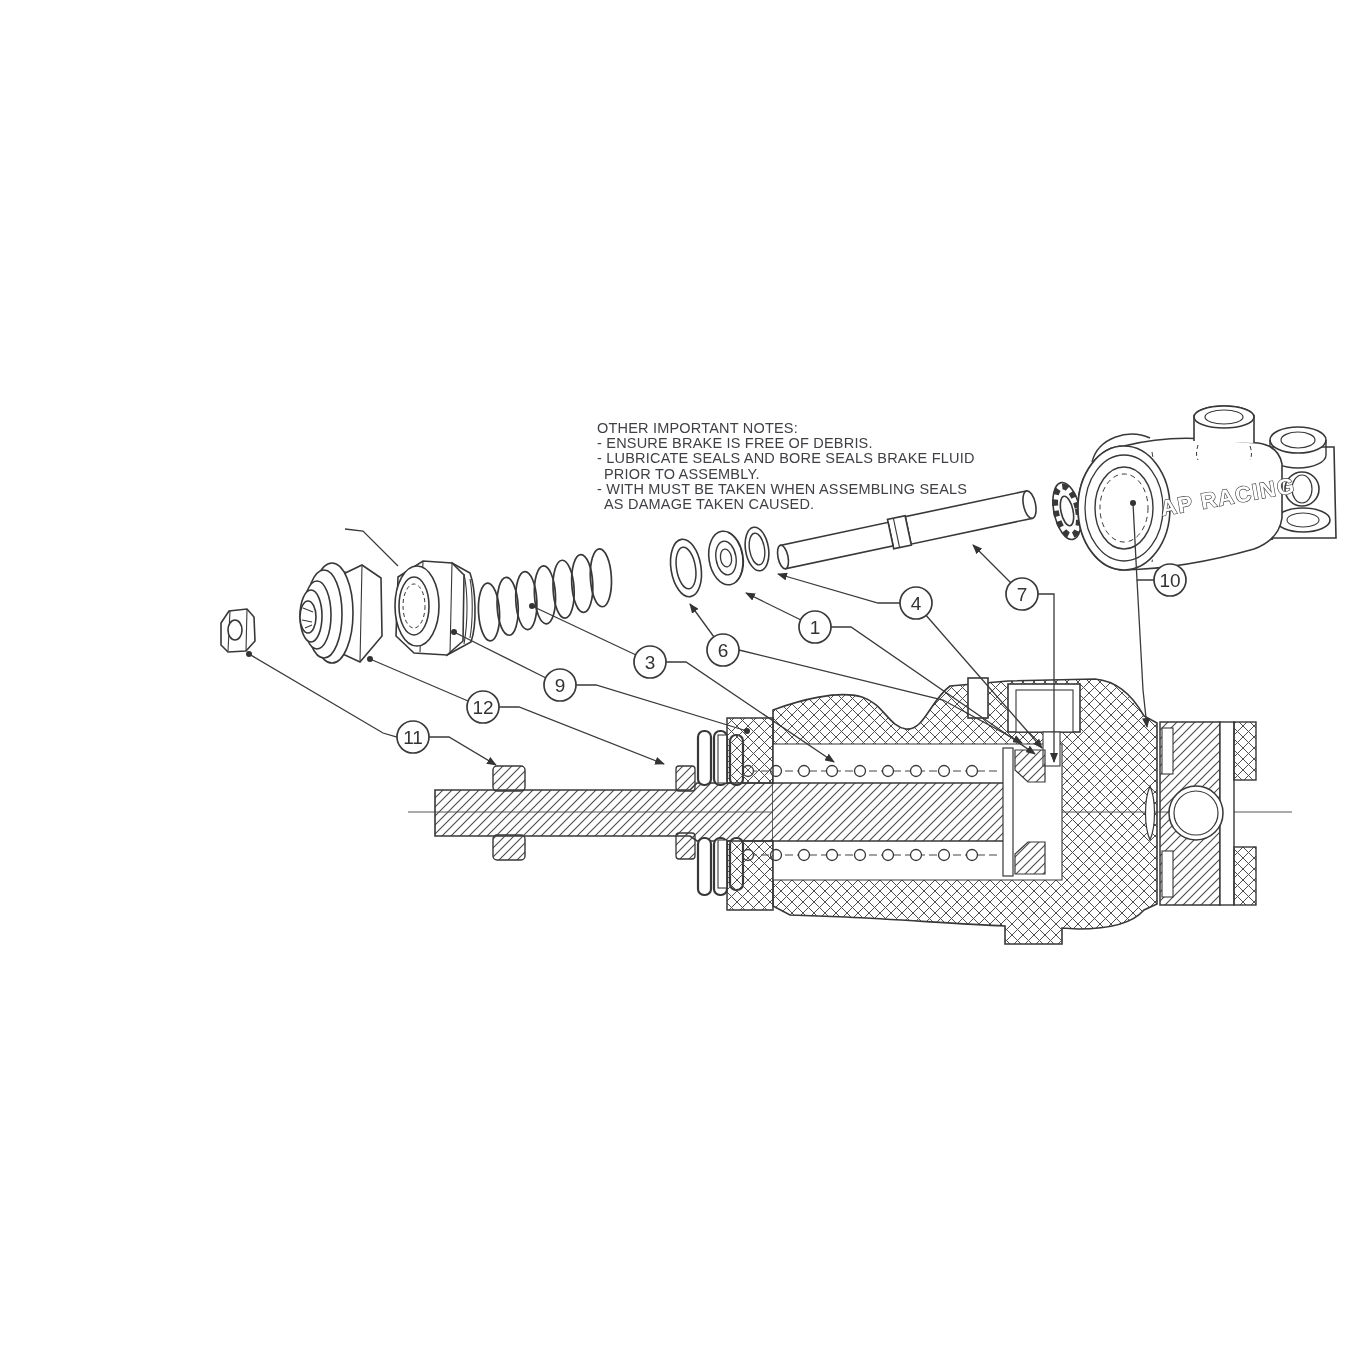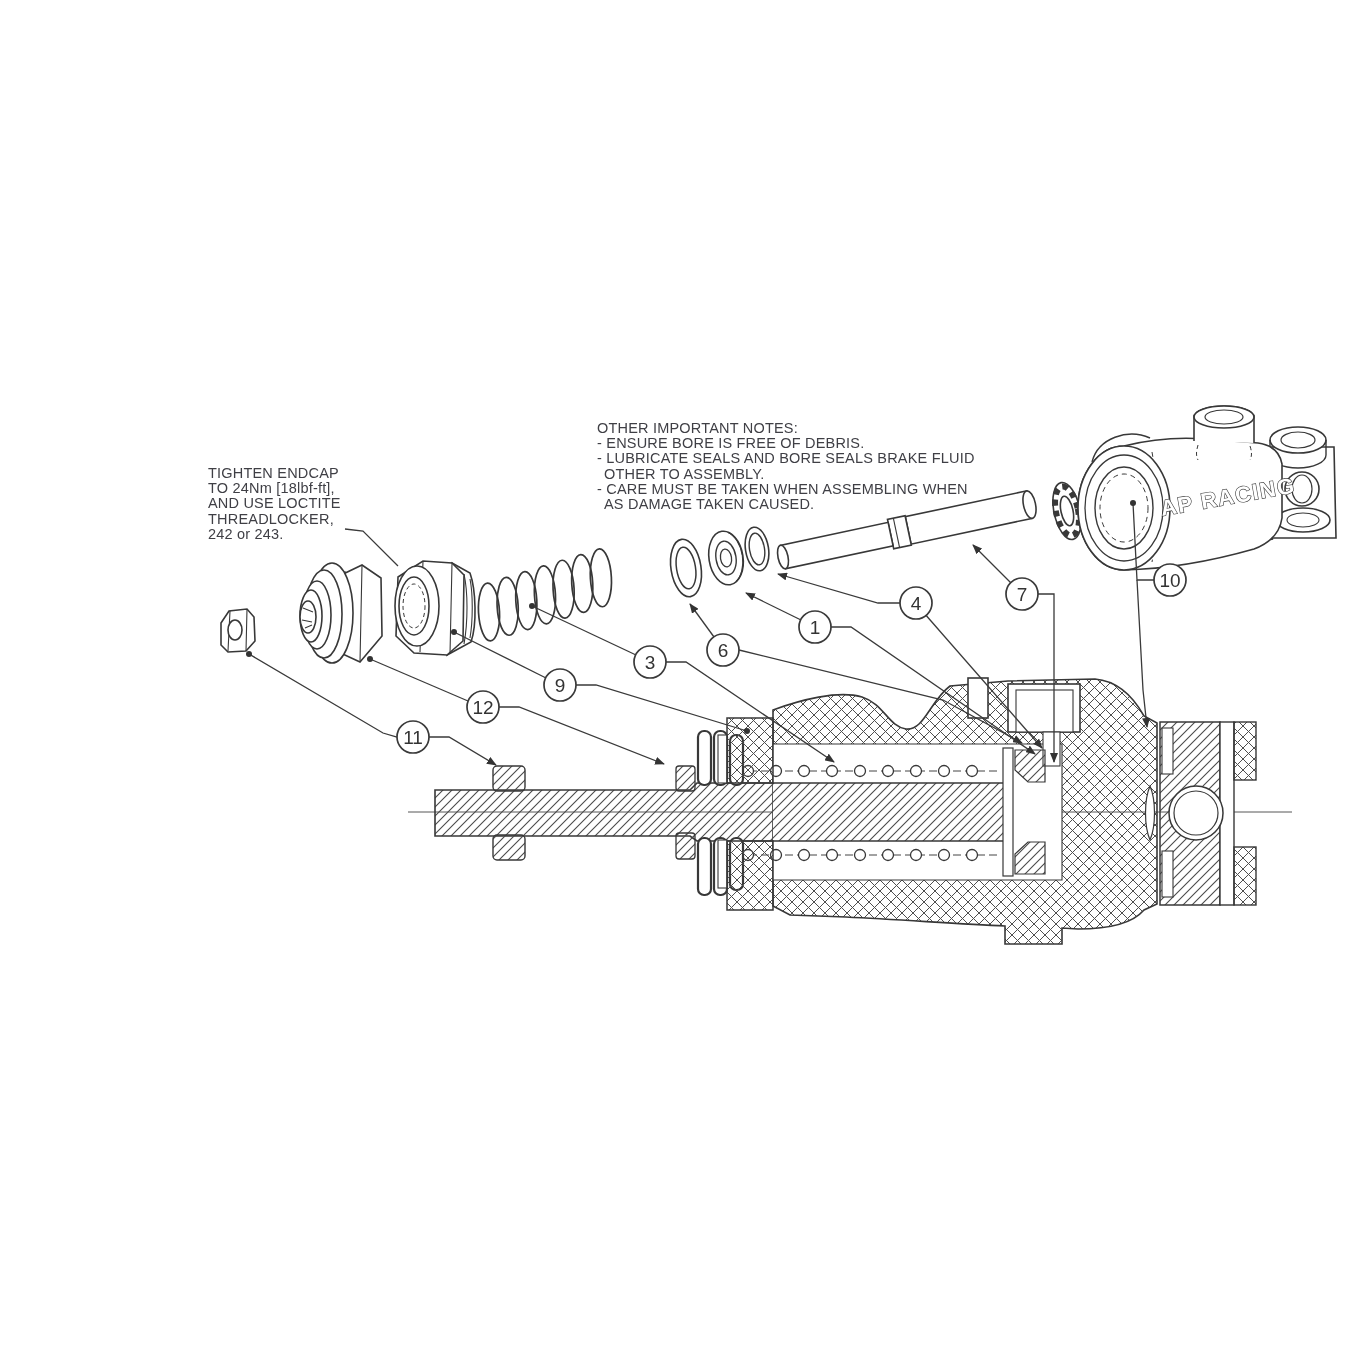--- a/index.html
+++ b/index.html
@@ -16,34 +16,27 @@
   .callout circle{fill:#ffffff;stroke:#3a3a3a;stroke-width:1.7;}
   .callout text{font-family:"Liberation Sans",sans-serif;font-size:19px;fill:#333;text-anchor:middle;}
   .logo{font-family:"Liberation Sans",sans-serif;font-size:22px;font-weight:bold;letter-spacing:1.5px;
         fill:#ffffff;stroke:#383838;stroke-width:1.2px;paint-order:stroke;}
 </style>
 </head>
 <body>
 
 <div class="stage">
 
-  <div class="note" style="left:208px;top:466px;">
-    <div>TIGHTEN ENDCAP</div>
-    <div>TO 24Nm [18lbf-ft],</div>
-    <div>AND USE LOCTITE</div>
-    <div>THREADLOCKER,</div>
-    <div>242 or 243.</div>
-  </div>
 
   <div class="note" style="left:597px;top:421px;">
     <div>OTHER IMPORTANT NOTES:</div>
-    <div>- ENSURE BORE IS FREE OF DEBRIS.</div>
+    <div>- ENSURE BRAKE IS FREE OF DEBRIS.</div>
     <div>- LUBRICATE SEALS AND BORE SEALS BRAKE FLUID</div>
-    <div class="ind">OTHER TO ASSEMBLY.</div>
-    <div>- CARE MUST BE TAKEN WHEN ASSEMBLING WHEN</div>
+    <div class="ind">PRIOR TO ASSEMBLY.</div>
+    <div>- WITH MUST BE TAKEN WHEN ASSEMBLING SEALS</div>
     <div class="ind">AS DAMAGE TAKEN CAUSED.</div>
   </div>
 
   <svg width="1350" height="1350" viewBox="0 0 1350 1350">
     <defs>
       <pattern id="diag" width="9" height="9" patternUnits="userSpaceOnUse">
         <path d="M0,9 l9,-9 M-2.25,2.25 l4.5,-4.5 M6.75,11.25 l4.5,-4.5" stroke="#4a4a4a" stroke-width="1.1" fill="none"></path>
       </pattern>
       <pattern id="cross" width="11" height="11" patternUnits="userSpaceOnUse">
         <path d="M0,11 l11,-11 M-2.75,2.75 l5.5,-5.5 M8.25,13.75 l5.5,-5.5" stroke="#4f4f4f" stroke-width="1" fill="none"></path>

